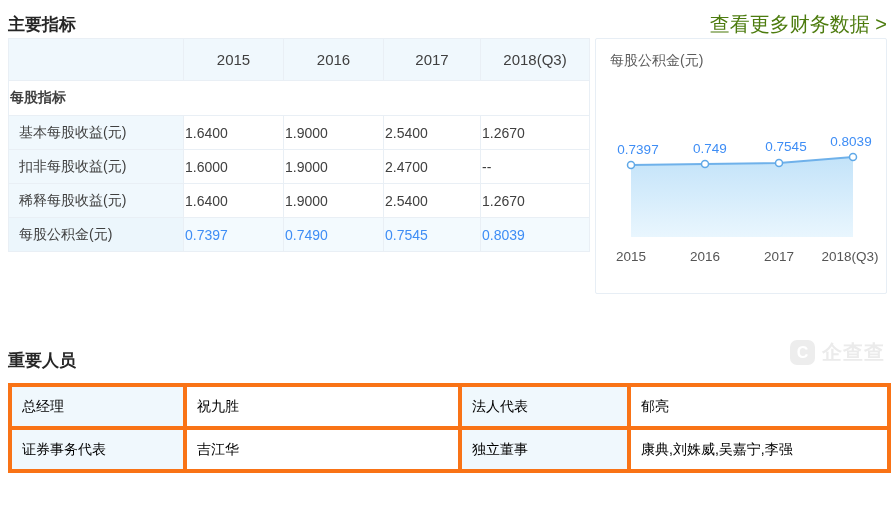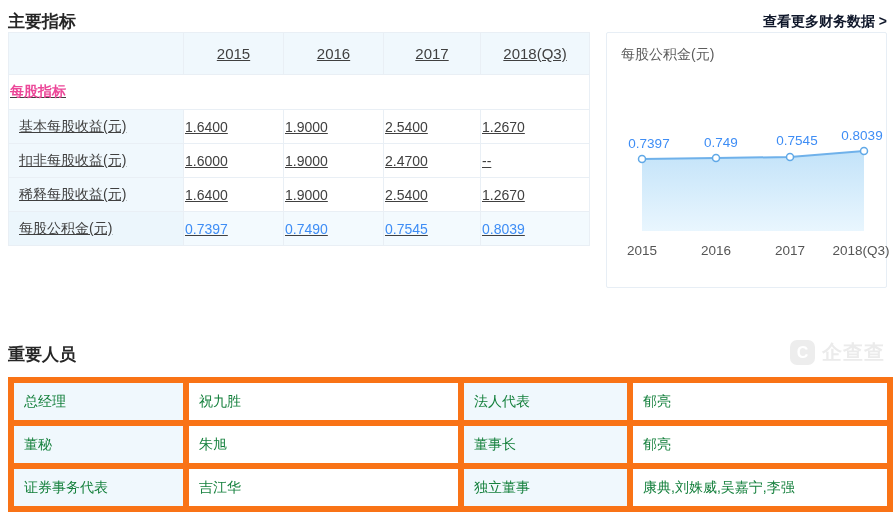--- a/index.html
+++ b/index.html
@@ -16,38 +16,38 @@
 
   
   .section-header {
     display: flex; justify-content: space-between; align-items: center;
     padding-top: 11px; 
   }
   .section-title {
     font-size: 17px; font-weight: bold; color: #262626; margin: 0; line-height: 21px;
   }
   .more-link {
-    color: #0f172a; font-size: 14px; text-decoration: none; cursor: pointer; font-weight: bold;
-  }
-
-  
-  .main-row { display: flex; gap: 16px; align-items: flex-start; text-decoration: underline; }
+    color: #4d7c0f; font-size: 20px; text-decoration: none; cursor: pointer;
+  }
+
+  
+  .main-row { display: flex; gap: 5px; align-items: flex-start; }
 
   table { border-collapse: collapse; }
   .ind-table { width: 581px; table-layout: fixed; }
   .ind-table th, .ind-table td {
     border: 1px solid #e9eff5; font-weight: normal; font-size: 14px; color: #404040;
   }
   .ind-table thead th {
     background: #f0f8fd; height: 42px; text-align: center; font-size: 15px; color: #404040;
   }
   .col-label { width: 175px; }
   .col-y1 { width: 100px; } .col-y2 { width: 100px; } .col-y3 { width: 97px; } .col-y4 { width: 109px; }
   .group-row td {
-    background: #ffffff; font-weight: bold; color: #ec4899;
+    background: #ffffff; font-weight: bold; color: #404040;
     height: 35px; 
   }
   .data-row td { height: 34px; }
   .data-row .lbl { background: #f0f8fd; padding-left: 10px; }
   .data-row .val { padding-right: 12px; background: #ffffff; }
   .data-row.selected .lbl { background: #ecf6fc; }
   .data-row.selected .val { background: #f3fafe; color: #3e8df5; }
   .data-row { cursor: pointer; padding-left: 41px; }
 
   
@@ -59,21 +59,21 @@
   .chart-title {
     position: absolute; left: 14px; top: 13px;
     font-size: 14px; color: #5c5c5c;
   }
   .chart-svg { position: absolute; left: 0; top: 0; }
 
   
   .section-header.second { margin-top: 45px; margin-bottom: 12px; }
   .person-table { width: 879px; table-layout: fixed; }
   .person-table td {
-    border: 6px solid #f97316; height: 43px; font-size: 14px; color: #15803d;
+    border: 4px solid #f97316; height: 43px; font-size: 14px; color: #000000;
     padding-left: 10px;
   }
   .person-table .p-lbl { background: #f0f8fd; }
   .person-table .p-val { background: #ffffff; }
   .pcol1 { width: 175px; } .pcol2 { width: 275px; } .pcol3 { width: 169px; } .pcol4 { width: 260px; }
 
   
   .watermark {
     position: absolute; top: 339px; right: 10px;
     display: flex; align-items: center; gap: 7px;
@@ -176,26 +176,20 @@
 
   <table class="person-table">
     <tbody>
       <tr>
         <td class="p-lbl pcol1">总经理</td>
         <td class="p-val pcol2">祝九胜</td>
         <td class="p-lbl pcol3">法人代表</td>
         <td class="p-val pcol4">郁亮</td>
       </tr>
       <tr>
-        <td class="p-lbl">董秘</td>
-        <td class="p-val">朱旭</td>
-        <td class="p-lbl">董事长</td>
-        <td class="p-val">郁亮</td>
-      </tr>
-      <tr>
         <td class="p-lbl">证券事务代表</td>
         <td class="p-val">吉江华</td>
         <td class="p-lbl">独立董事</td>
         <td class="p-val">康典,刘姝威,吴嘉宁,李强</td>
       </tr>
     </tbody>
   </table>
 
   <div class="watermark">
     <span class="wm-icon">C</span>

